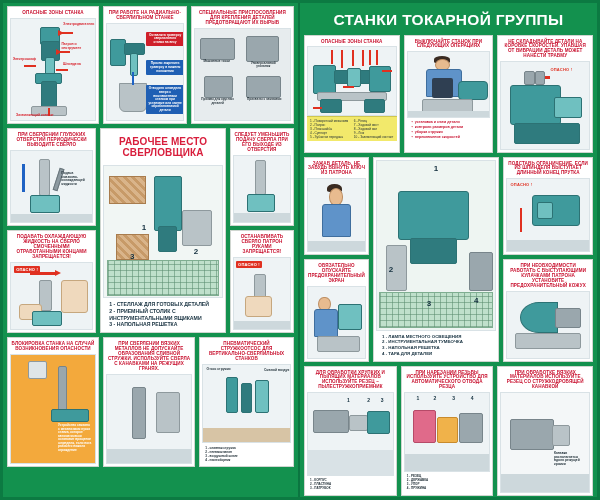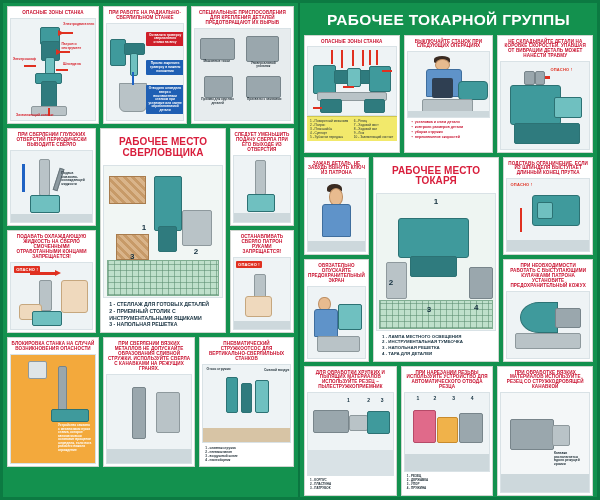--- a/index.html
+++ b/index.html
@@ -296,21 +296,21 @@
             <li>2 - пневмоклапан</li>
             <li>3 - воздушный шланг</li>
             <li>4 - пылесборник</li>
           </ul>
         </div>
       </div>
     </div>
   </div>
 
   <div class="half right">
-    <div class="poster-title">РАБОЧЕЕ ТОКАРНОЙ ГРУППЫ</div>
+    <div class="poster-title">СТАНКИ ТОКАРНОЙ ГРУППЫ</div>
 
     <div class="rows">
 
       <div class="row r1">
 
         <div class="card" style="width:34%">
           <div class="card-title">ОПАСНЫЕ ЗОНЫ СТАНКА</div>
           <div class="art" style="flex:none;height:60%">
             <div class="mach" style="left:6%;top:26%;width:24%;height:40%;"></div>
             <div class="mach dark" style="left:30%;top:34%;width:40%;height:18%;"></div>
@@ -397,21 +397,20 @@
             <div class="art">
               <div class="worker-head" style="left:18%;top:14%;width:18%;height:18%;"></div>
               <div class="worker-body" style="left:10%;top:32%;width:40%;height:36%;"></div>
               <div class="mach light" style="left:52%;top:24%;width:40%;height:34%;"></div>
               <div class="mach grey" style="left:16%;top:70%;width:72%;height:20%;"></div>
             </div>
           </div>
         </div>
 
         <div class="card" style="width:45%">
-          <div class="card-title big">РАБОЧЕЕ МЕСТО ТОКАРЯ</div>
           <div class="art" style="flex:1;background:#eef5f2">
             <div class="big-num" style="left:48%;top:2%;">1</div>
             <div class="mach" style="left:18%;top:18%;width:58%;height:28%;border-radius:3px;"></div>
             <div class="mach dark" style="left:28%;top:46%;width:38%;height:14%;"></div>
             <div class="mach grey" style="left:8%;top:50%;width:16%;height:26%;"></div>
             <div class="mach steel" style="left:78%;top:54%;width:18%;height:22%;"></div>
             <div class="grid-floor" style="left:2%;top:78%;width:94%;height:20%;"></div>
             <div class="big-num" style="left:10%;top:62%;">2</div>
             <div class="big-num" style="left:42%;top:82%;">3</div>
             <div class="big-num" style="left:82%;top:80%;">4</div>

